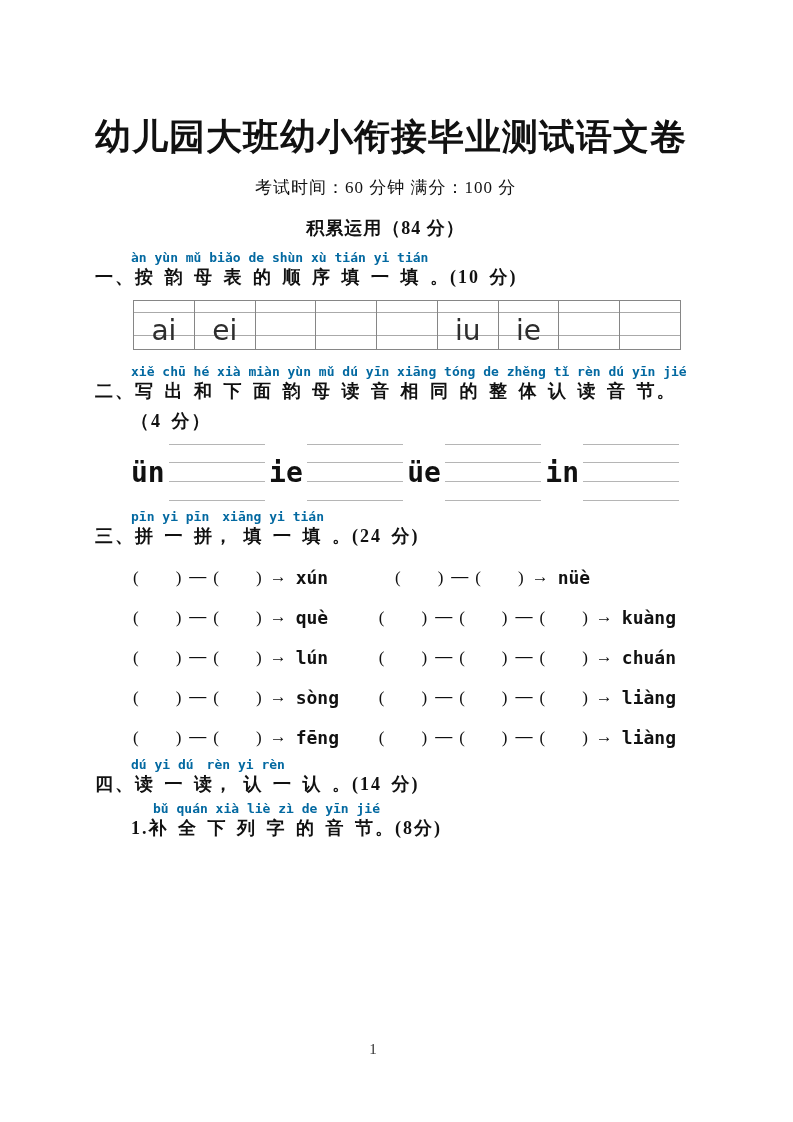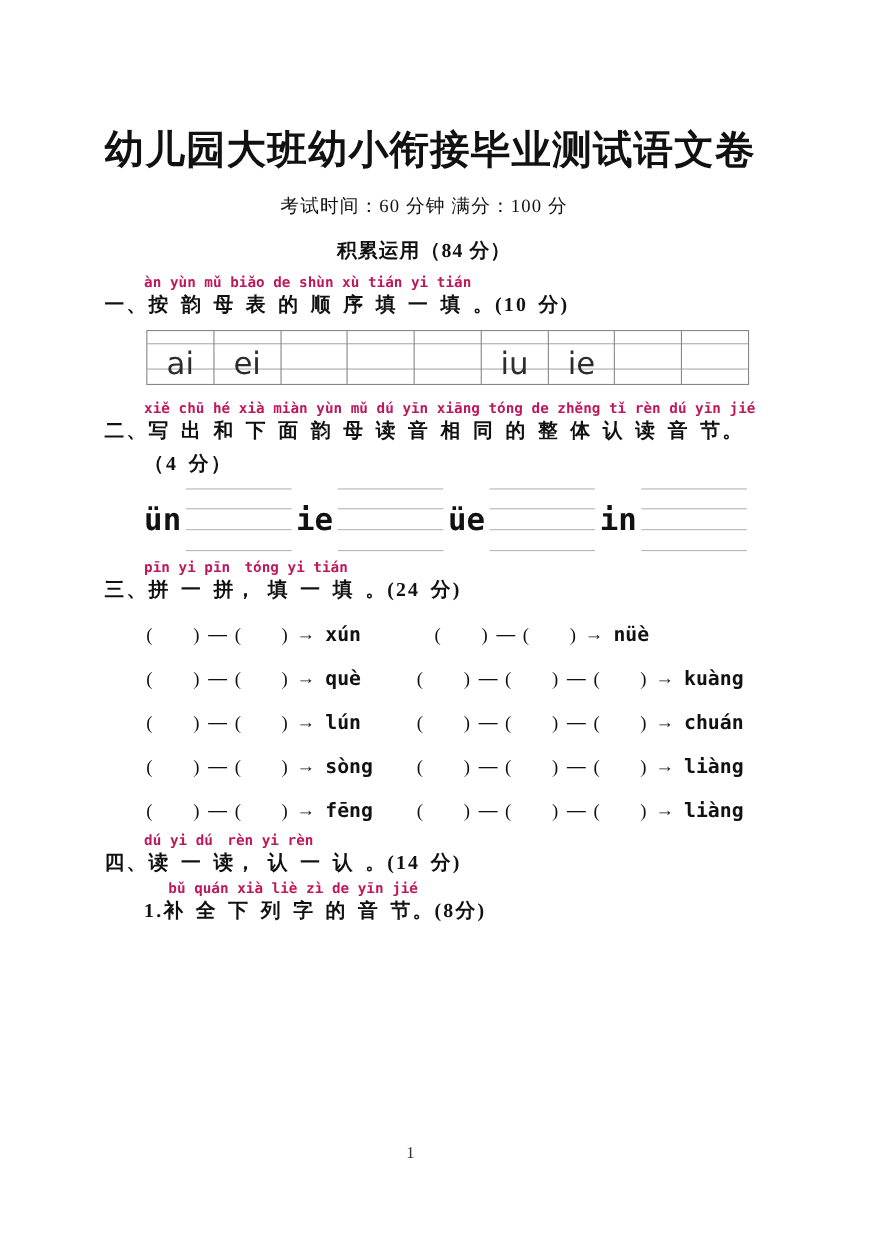--- a/index.html
+++ b/index.html
@@ -15,21 +15,21 @@
     font-size:36px; font-weight:900; letter-spacing:1px; line-height:46px;
     white-space:nowrap;
   }
   .meta { text-align:center; font-size:17px; line-height:24px; margin-top:16px; letter-spacing:1px; }
   .part-header { text-align:center; font-size:18px; font-weight:bold; line-height:24px; margin-top:16px; letter-spacing:1px; }
 
   .qsec { margin-top:10px; }
   .q-pinyin {
     font-family:"DejaVu Sans Mono","Liberation Mono",monospace;
     font-weight:bold; font-size:13px; line-height:16px;
-    margin-left:36px; white-space:pre; color:#be185d;
+    margin-left:36px; white-space:pre; color:#0369a1;
   }
   .q-pinyin.sub-indent { margin-left:58px; }
   .q-title {
     font-size:18px; font-weight:bold; line-height:22px;
     letter-spacing:2px; word-spacing:3px; white-space:pre;
   }
   .q-title.indent { margin-left:36px; }
 
   
   .vtable {
@@ -134,21 +134,21 @@
             <div class="fourline"></div>
           </div>
           <div class="vowel-item">
             <span class="vowel-label">in</span>
             <div class="fourline"></div>
           </div>
         </div>
     </section>
 
     <section class="qsec" style="margin-top:8px;">
-      <div class="q-pinyin">pīn yi pīn　tóng yi tián</div>
+      <div class="q-pinyin">pīn yi pīn　xiāng yi tián</div>
       <div class="q-title">三、拼 一 拼， 填 一 填 。(24 分)</div>
       <div class="q3-rows">
           <div class="q3-row">
             <div class="q3-group left"><span class="paren-blank">(　　)</span><span class="dash">—</span><span class="paren-blank">(　　)</span><span class="arrow">→</span><span class="syllable">xún</span></div>
             <div class="q3-group right"><span class="paren-blank">(　　)</span><span class="dash">—</span><span class="paren-blank">(　　)</span><span class="arrow">→</span><span class="syllable">nüè</span></div>
           </div>
           <div class="q3-row">
             <div class="q3-group left"><span class="paren-blank">(　　)</span><span class="dash">—</span><span class="paren-blank">(　　)</span><span class="arrow">→</span><span class="syllable">què</span></div>
             <div class="q3-group right"><span class="paren-blank">(　　)</span><span class="dash">—</span><span class="paren-blank">(　　)</span><span class="dash">—</span><span class="paren-blank">(　　)</span><span class="arrow">→</span><span class="syllable">kuàng</span></div>
           </div>

